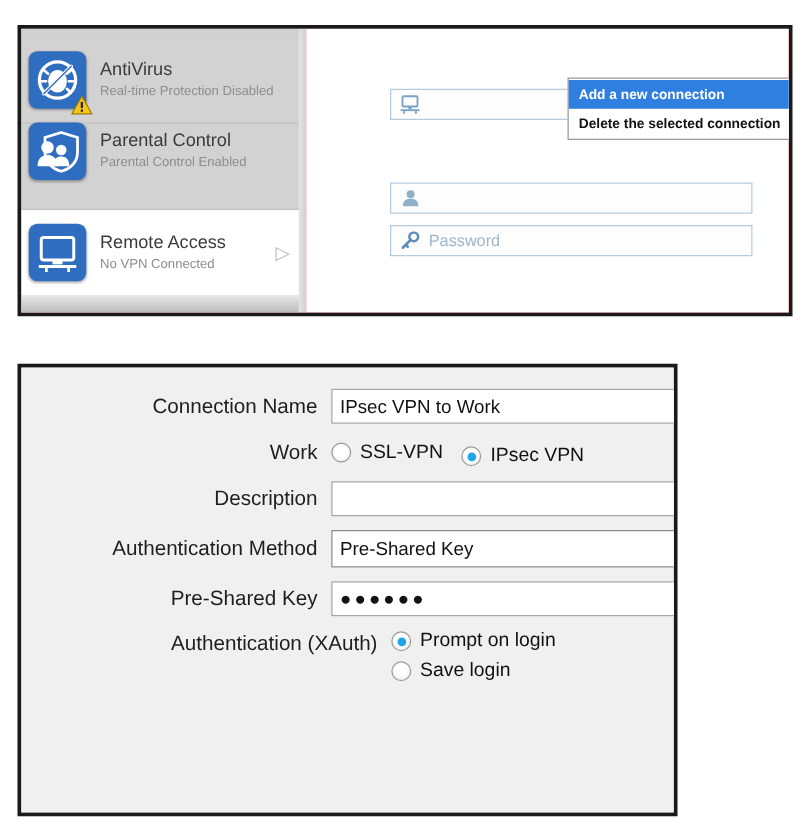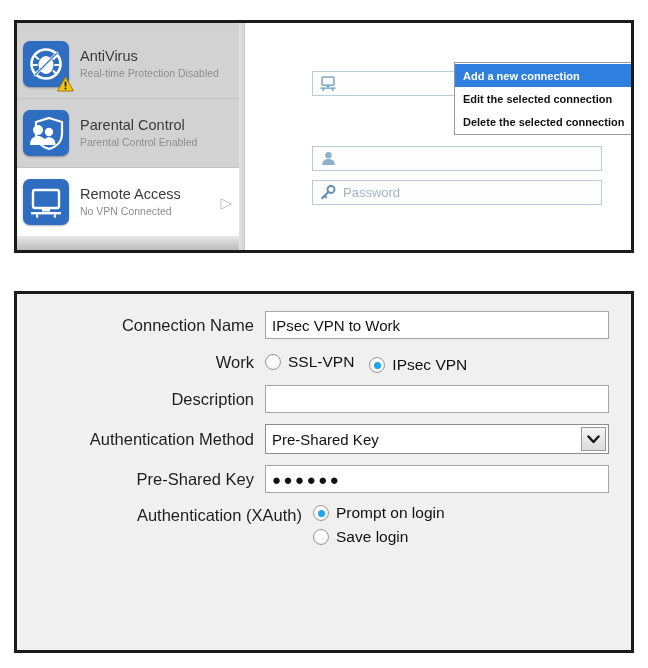--- a/index.html
+++ b/index.html
@@ -233,21 +233,21 @@
   .ctx-item.hl {
     background: #2f7fe0;
     color: #ffffff;
   }
 
   
   #bottom-panel {
     position: absolute;
     left: 14px;
     top: 291px;
-    width: 620px;
+    width: 528px;
     height: 362px;
     border: 3px solid #1a1a1a;
     background: #f0f0f0;
     overflow: hidden;
   }
   #form {
     position: absolute;
     left: 0; top: 0; right: 0; bottom: 0;
     background: #f0f0f0;
     padding: 17px 14px 14px 0;
@@ -359,21 +359,21 @@
             <rect x="7.6" y="11.6" width="1.8" height="1.8" fill="#2a2a2a"></rect>
           </svg>
         </div>
         <div class="sb-text">
           <div class="sb-title">AntiVirus</div>
           <div class="sb-sub">Real-time Protection Disabled</div>
         </div>
       </div>
       <div class="sb-sep" style="top:75px;"></div>
 
-      <div class="sb-item" style="top:76px;height:68px;">
+      <div class="sb-item" style="top:64px;height:68px;">
         <div class="sb-icon">
           <svg width="46" height="46" viewBox="0 0 46 46">
             <path d="M26 8 L39 12 L39 24 C39 32 33 37 26 39 C19 37 13 32 13 24 L13 12 Z" fill="none" stroke="#ffffff" stroke-width="2.2"></path>
             <circle cx="15" cy="20" r="5" fill="#ffffff"></circle>
             <path d="M7 35 C7 28 11.5 26 15 26 C18.5 26 23 28 23 35 Z" fill="#ffffff"></path>
             <circle cx="26" cy="22" r="4.2" fill="#ffffff"></circle>
             <path d="M19.5 35 C19.5 29 23 27.2 26 27.2 C29 27.2 32.5 29 32.5 35 Z" fill="#ffffff"></path>
           </svg>
         </div>
         <div class="sb-text">
@@ -442,21 +442,20 @@
         <svg class="k-ico" width="16" height="15" viewBox="0 0 16 15">
           <circle cx="11" cy="4.4" r="3.5" fill="none" stroke="#5f8cb8" stroke-width="2"></circle>
           <path d="M8.6 6.8 L2.2 13.2" stroke="#5f8cb8" stroke-width="2" stroke-linecap="round"></path>
           <path d="M4.6 10.8 L6.2 12.4" stroke="#5f8cb8" stroke-width="2" stroke-linecap="round"></path>
         </svg>
         <span class="pass-ph">Password</span>
       </div>
 
       <div id="ctx-menu">
         <div class="ctx-item hl">Add a new connection</div>
-        <div class="ctx-item">Edit the selected connection</div>
         <div class="ctx-item">Delete the selected connection</div>
       </div>
 
     </div>
   </div>
 </div>
 
 <div id="bottom-panel">
   <div id="form">
 

